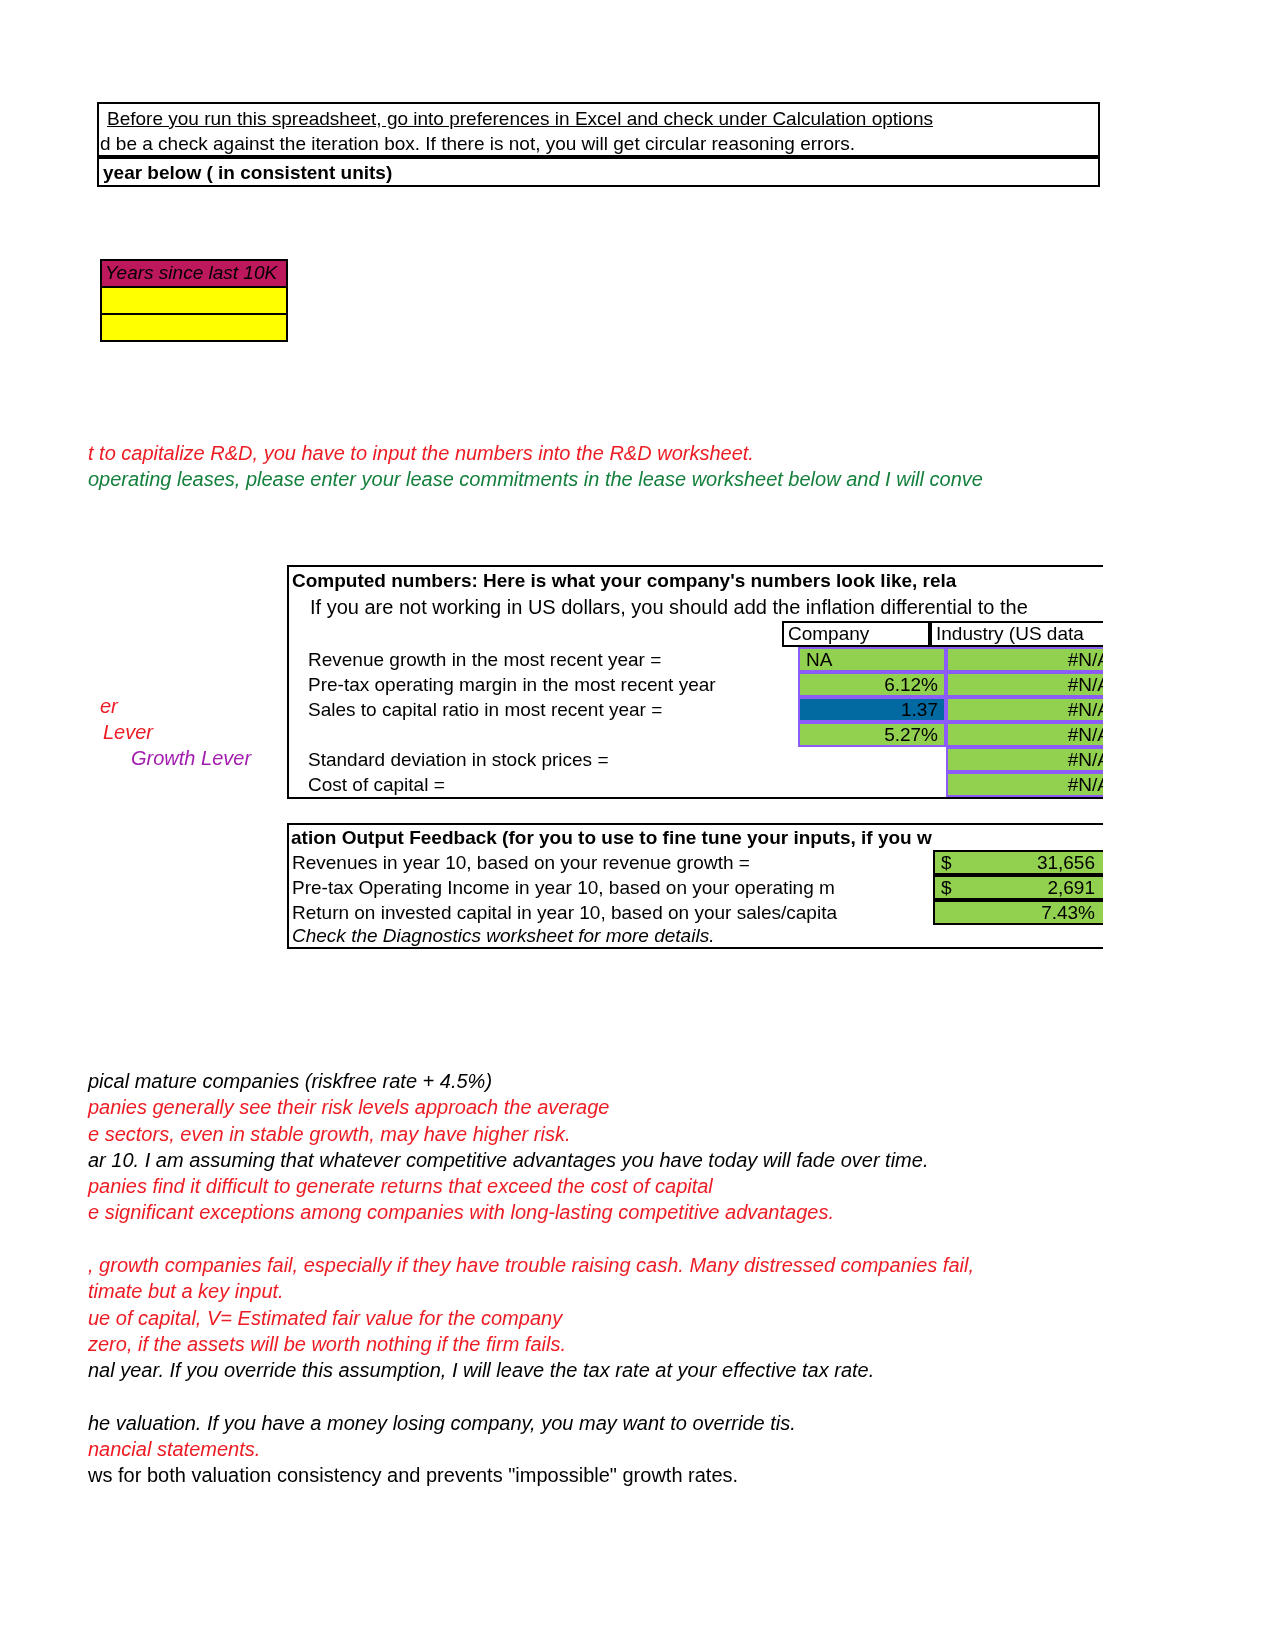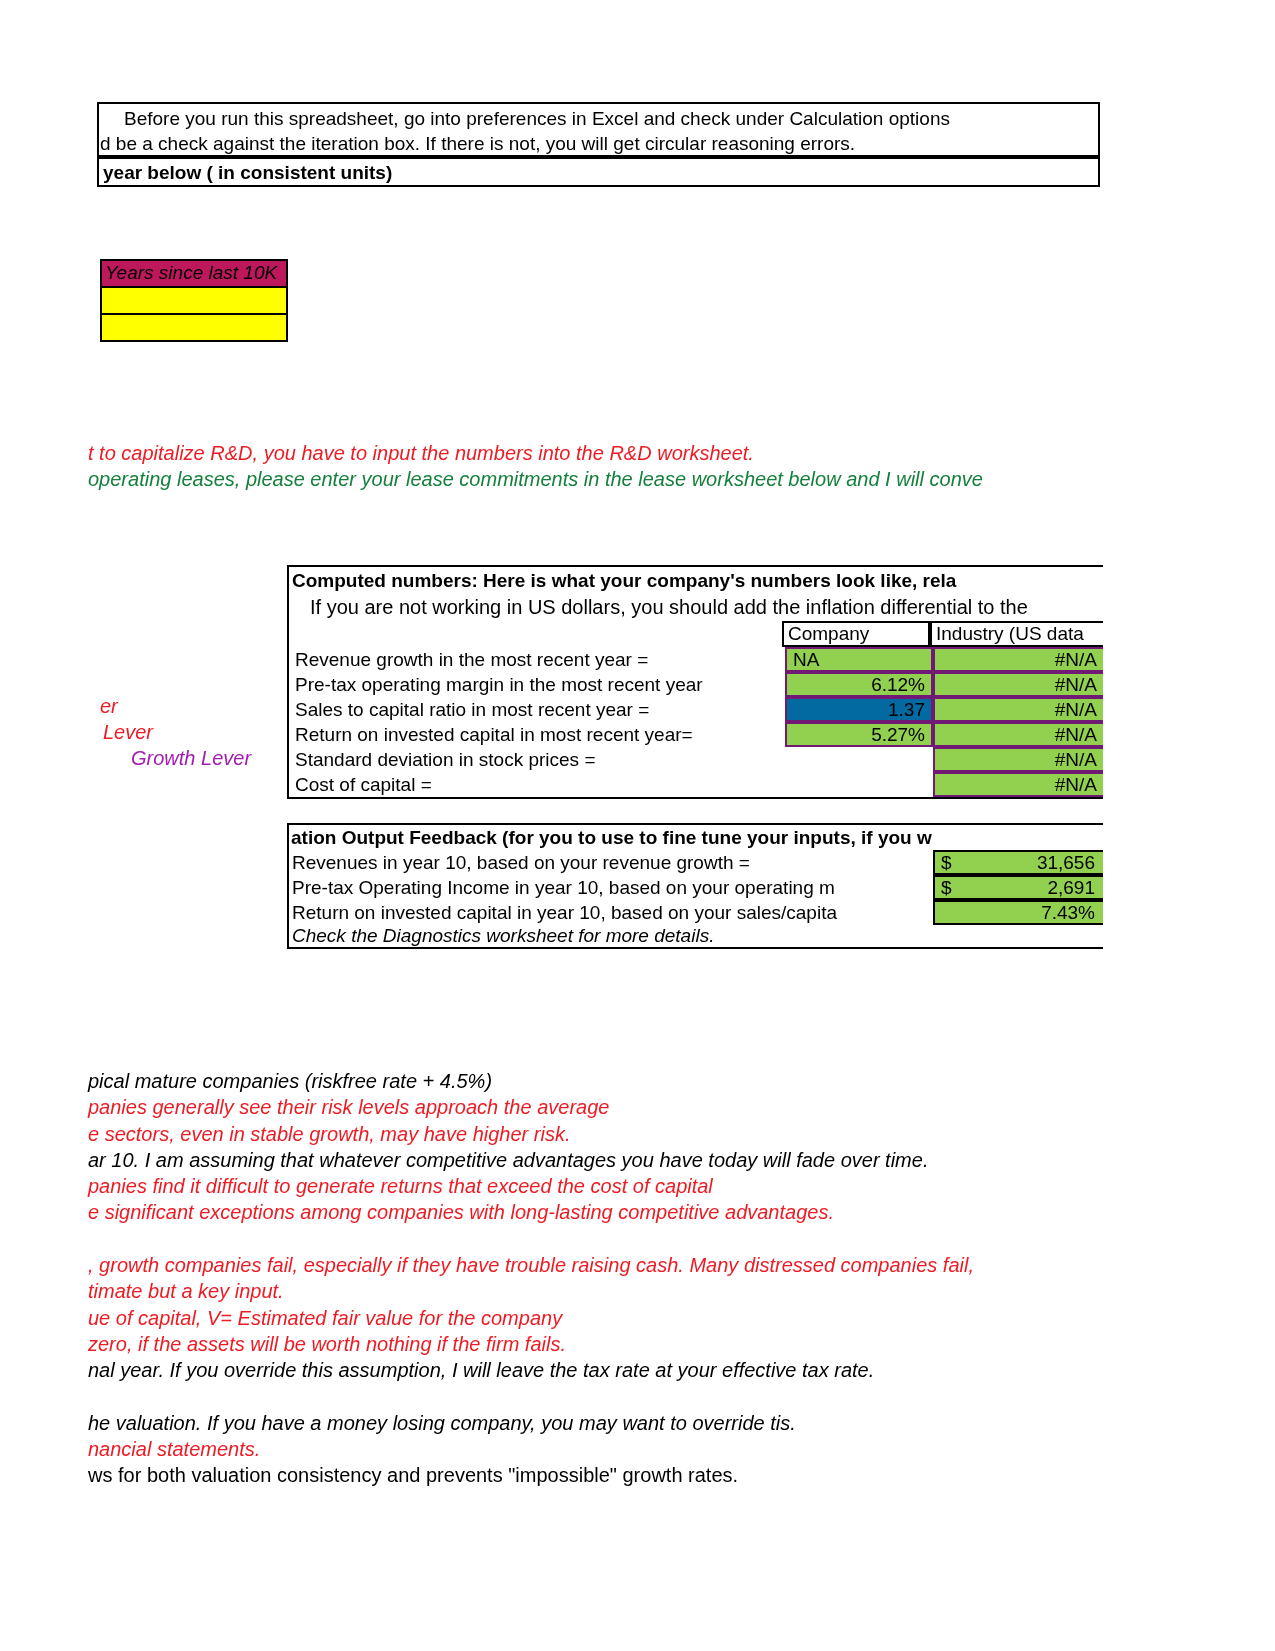--- a/index.html
+++ b/index.html
@@ -3,21 +3,21 @@
 <meta charset="utf-8">
 <style>
   html,body{margin:0;padding:0;background:#ffffff;}
   #canvas{position:relative;width:1275px;height:1651px;background:#ffffff;
           font-family:"Liberation Sans",sans-serif;color:#000;overflow:hidden;}
   .abs{position:absolute;box-sizing:border-box;}
 
   
   .warn-box{left:97px;top:102px;width:1003px;height:55px;border:2px solid #000;overflow:hidden;}
   .warn-line{font-size:19px;line-height:25px;white-space:nowrap;}
-  .warn-line.l1{padding:2px 0 0 25px;}
+  .warn-line.l1{padding:2px 0 0 8px;text-decoration:underline;}
   .warn-line.l2{padding:0 0 0 1px;}
   .hdr-box{left:97px;top:157px;width:1003px;height:30px;border:2px solid #000;overflow:hidden;}
   .hdr-text{font-size:19px;line-height:25px;font-weight:bold;padding:1px 0 0 4px;white-space:nowrap;}
 
   
   .years-box{left:100px;top:259px;width:188px;border:2px solid #000;}
   .years-label{height:25px;font-size:19px;font-style:italic;line-height:24px;padding-left:3px;
                white-space:nowrap;overflow:visible;background:#be185d;}
   .yellow-row{height:25px;border-top:2px solid #000;}
 
@@ -27,24 +27,24 @@
 
   
   .comp-box{left:287px;top:565px;width:816px;height:234px;
             border:2px solid #000;border-right:none;overflow:hidden;}
   .comp-title{font-size:19px;font-weight:bold;line-height:26px;padding:1px 0 0 3px;white-space:nowrap;}
   .comp-sub{font-size:20px;line-height:26px;padding-left:21px;white-space:nowrap;}
   .hcell{position:absolute;height:26px;border:2px solid #000;background:#fff;
          font-size:19px;line-height:22px;padding-left:4px;box-sizing:border-box;
          white-space:nowrap;overflow:hidden;}
   .hcell.cut{border-right:none;}
-  .crow{position:absolute;left:3px;height:25px;width:814px;}
+  .crow{position:absolute;left:16px;height:25px;width:814px;}
   .clabel{position:absolute;left:3px;top:0;width:488px;font-size:19px;line-height:25px;
           white-space:nowrap;overflow:hidden;}
-  .cell{position:absolute;top:0;height:25px;border:2px solid #701a75;box-sizing:border-box;
+  .cell{position:absolute;top:0;height:25px;border:2px solid #8b5cf6;box-sizing:border-box;
         font-size:19px;line-height:21px;padding:0 6px;white-space:nowrap;overflow:hidden;}
   .cell.cut{border-right:none;}
   .cell.company{left:493px;width:148px;text-align:right;}
   .cell.company.left{text-align:left;}
   .cell.industry{left:641px;width:173px;text-align:right;padding-right:9px;}
 
   
   .fb-box{left:287px;top:823px;width:816px;height:126px;
           border:2px solid #000;border-right:none;overflow:hidden;}
   .fb-title{font-size:19px;font-weight:bold;line-height:25px;padding-left:2px;white-space:nowrap;}
@@ -104,21 +104,20 @@
       <div class="clabel">Pre-tax operating margin in the most recent year</div>
       <div class="cell company" style="background-color: rgb(146, 208, 80);">6.12%</div>
       <div class="cell industry cut" style="background-color: rgb(146, 208, 80);">#N/A</div>
     </div>
     <div class="crow" style="top:130px;">
       <div class="clabel">Sales to capital ratio in most recent year =</div>
       <div class="cell company" style="background-color: #0369a1;">1.37</div>
       <div class="cell industry cut" style="background-color: rgb(146, 208, 80);">#N/A</div>
     </div>
     <div class="crow" style="top:155px;">
-      <div class="clabel">Return on invested capital in most recent year=</div>
       <div class="cell company" style="background-color: rgb(146, 208, 80);">5.27%</div>
       <div class="cell industry cut" style="background-color: rgb(146, 208, 80);">#N/A</div>
     </div>
     <div class="crow" style="top:180px;">
       <div class="clabel">Standard deviation in stock prices =</div>
       <div class="cell industry cut" style="background-color: rgb(146, 208, 80);">#N/A</div>
     </div>
     <div class="crow" style="top:205px;">
       <div class="clabel">Cost of capital =</div>
       <div class="cell industry cut" style="background-color: rgb(146, 208, 80);">#N/A</div>

